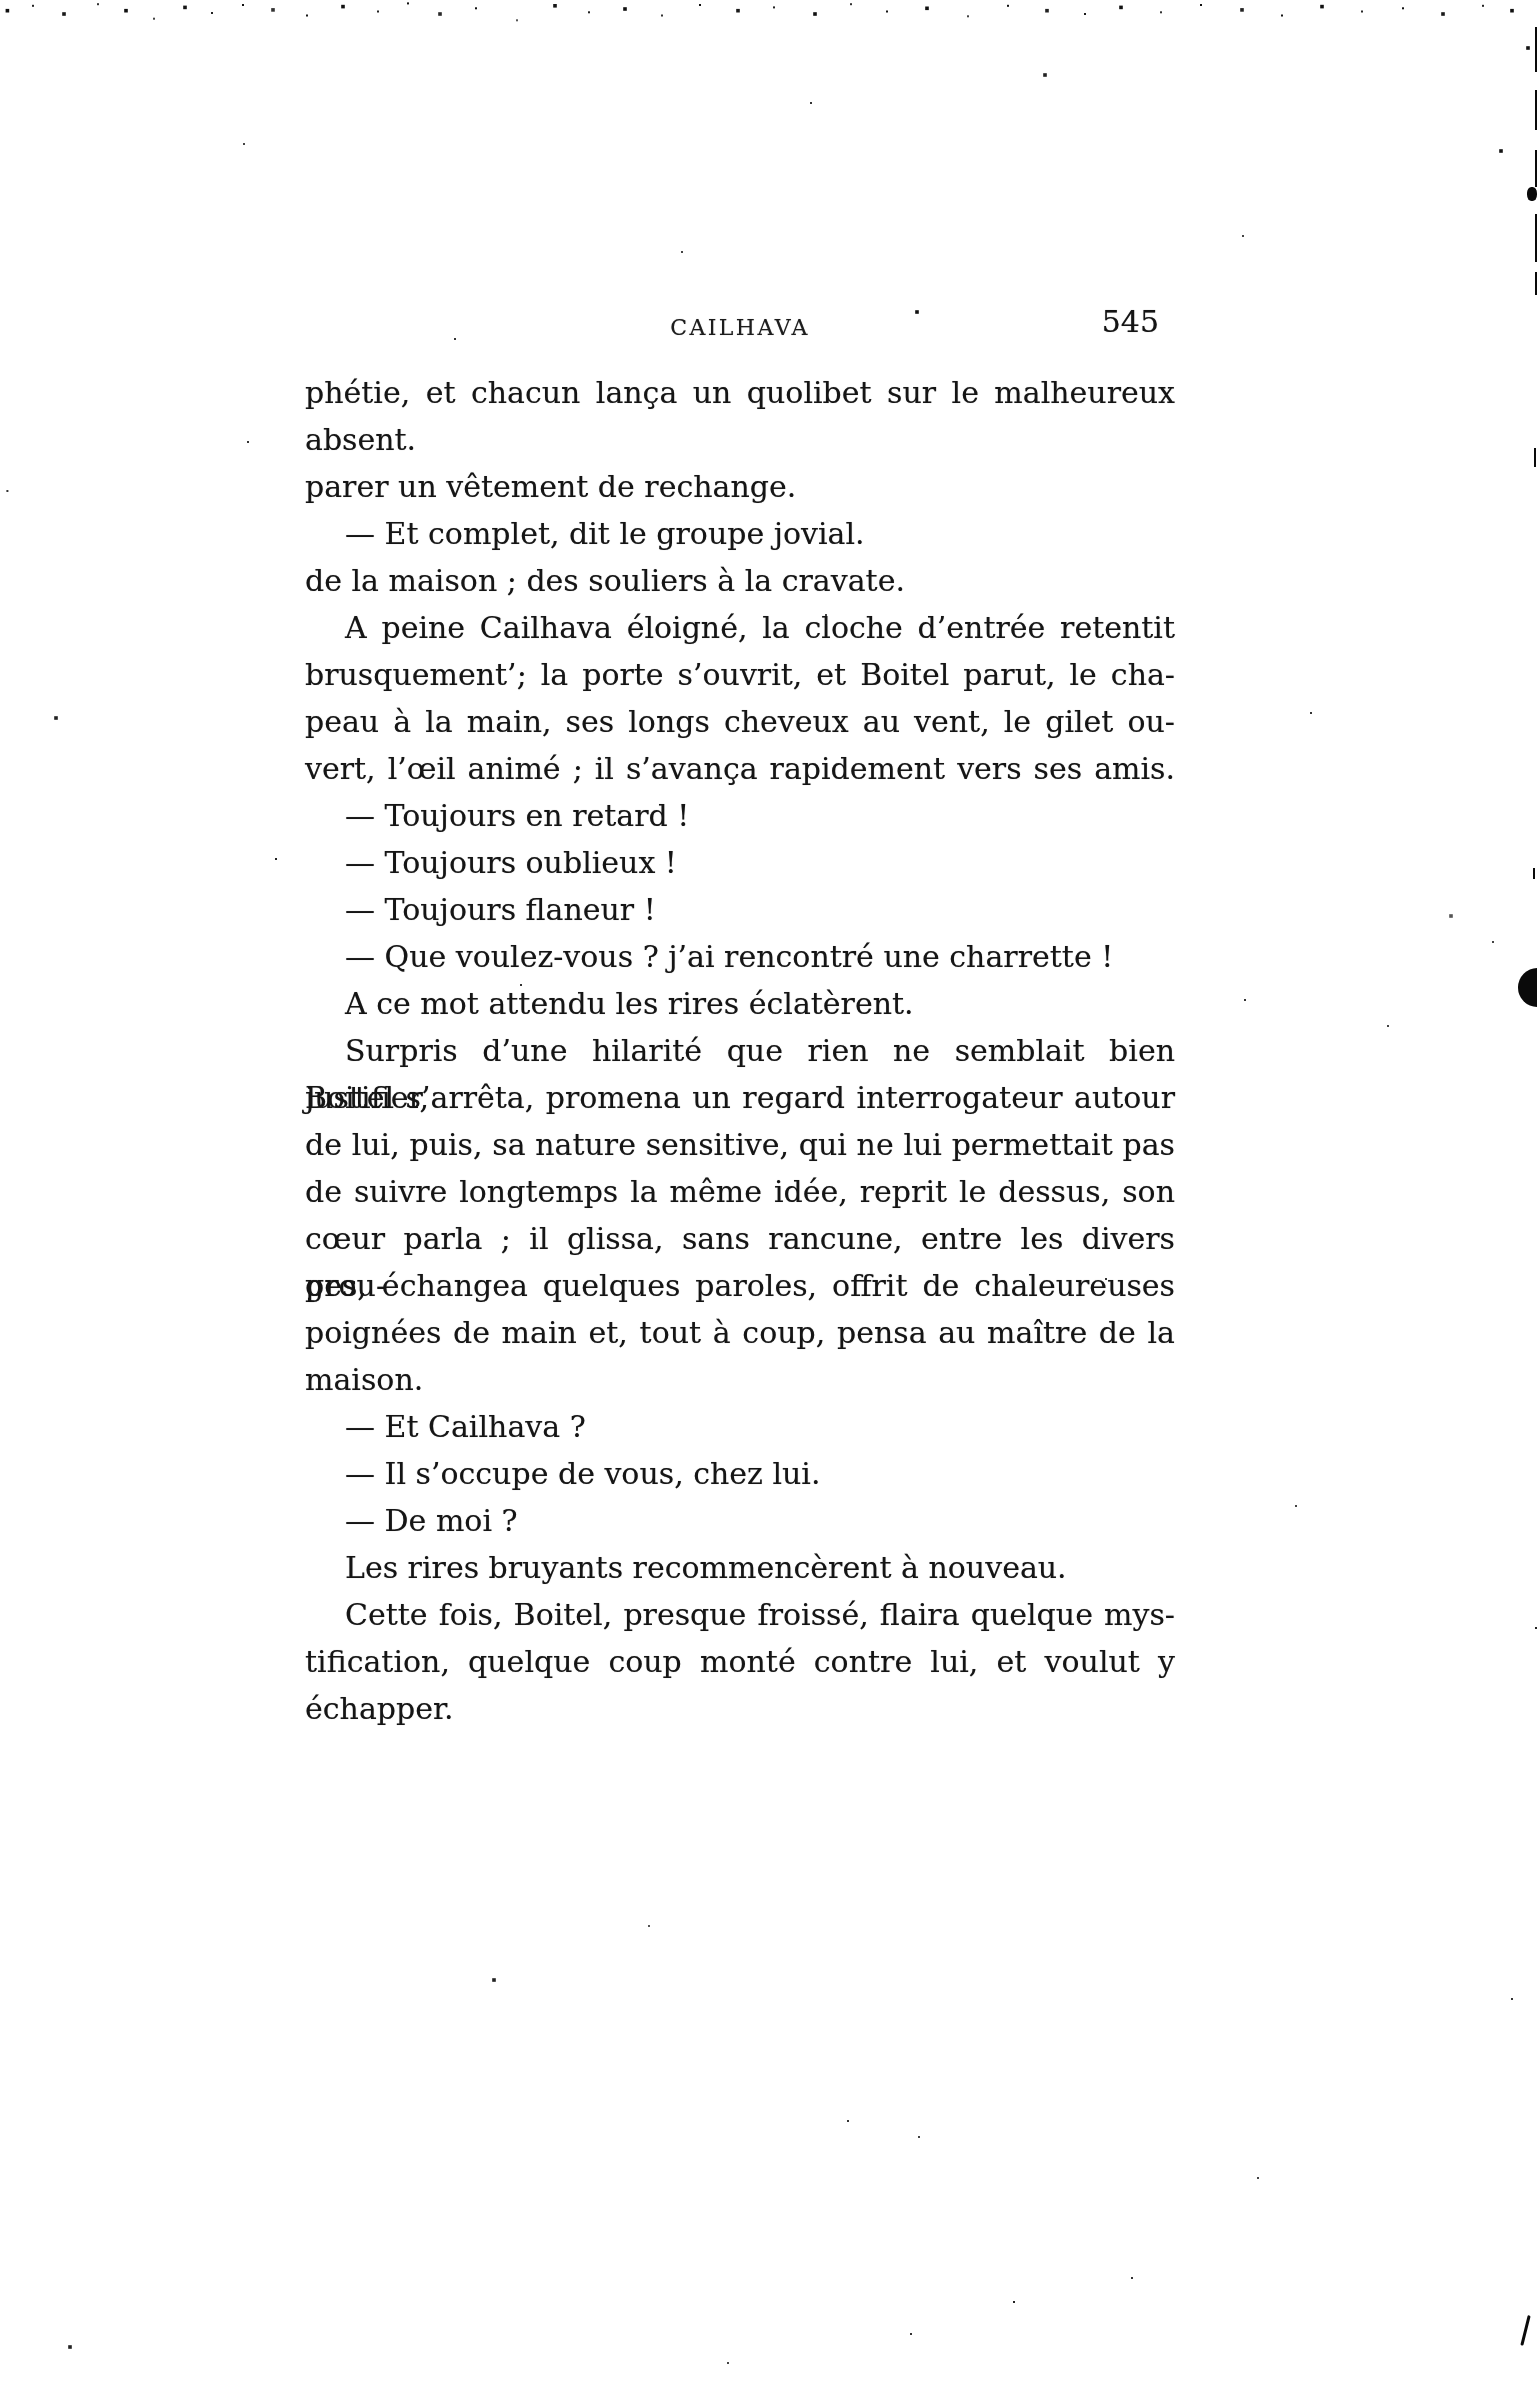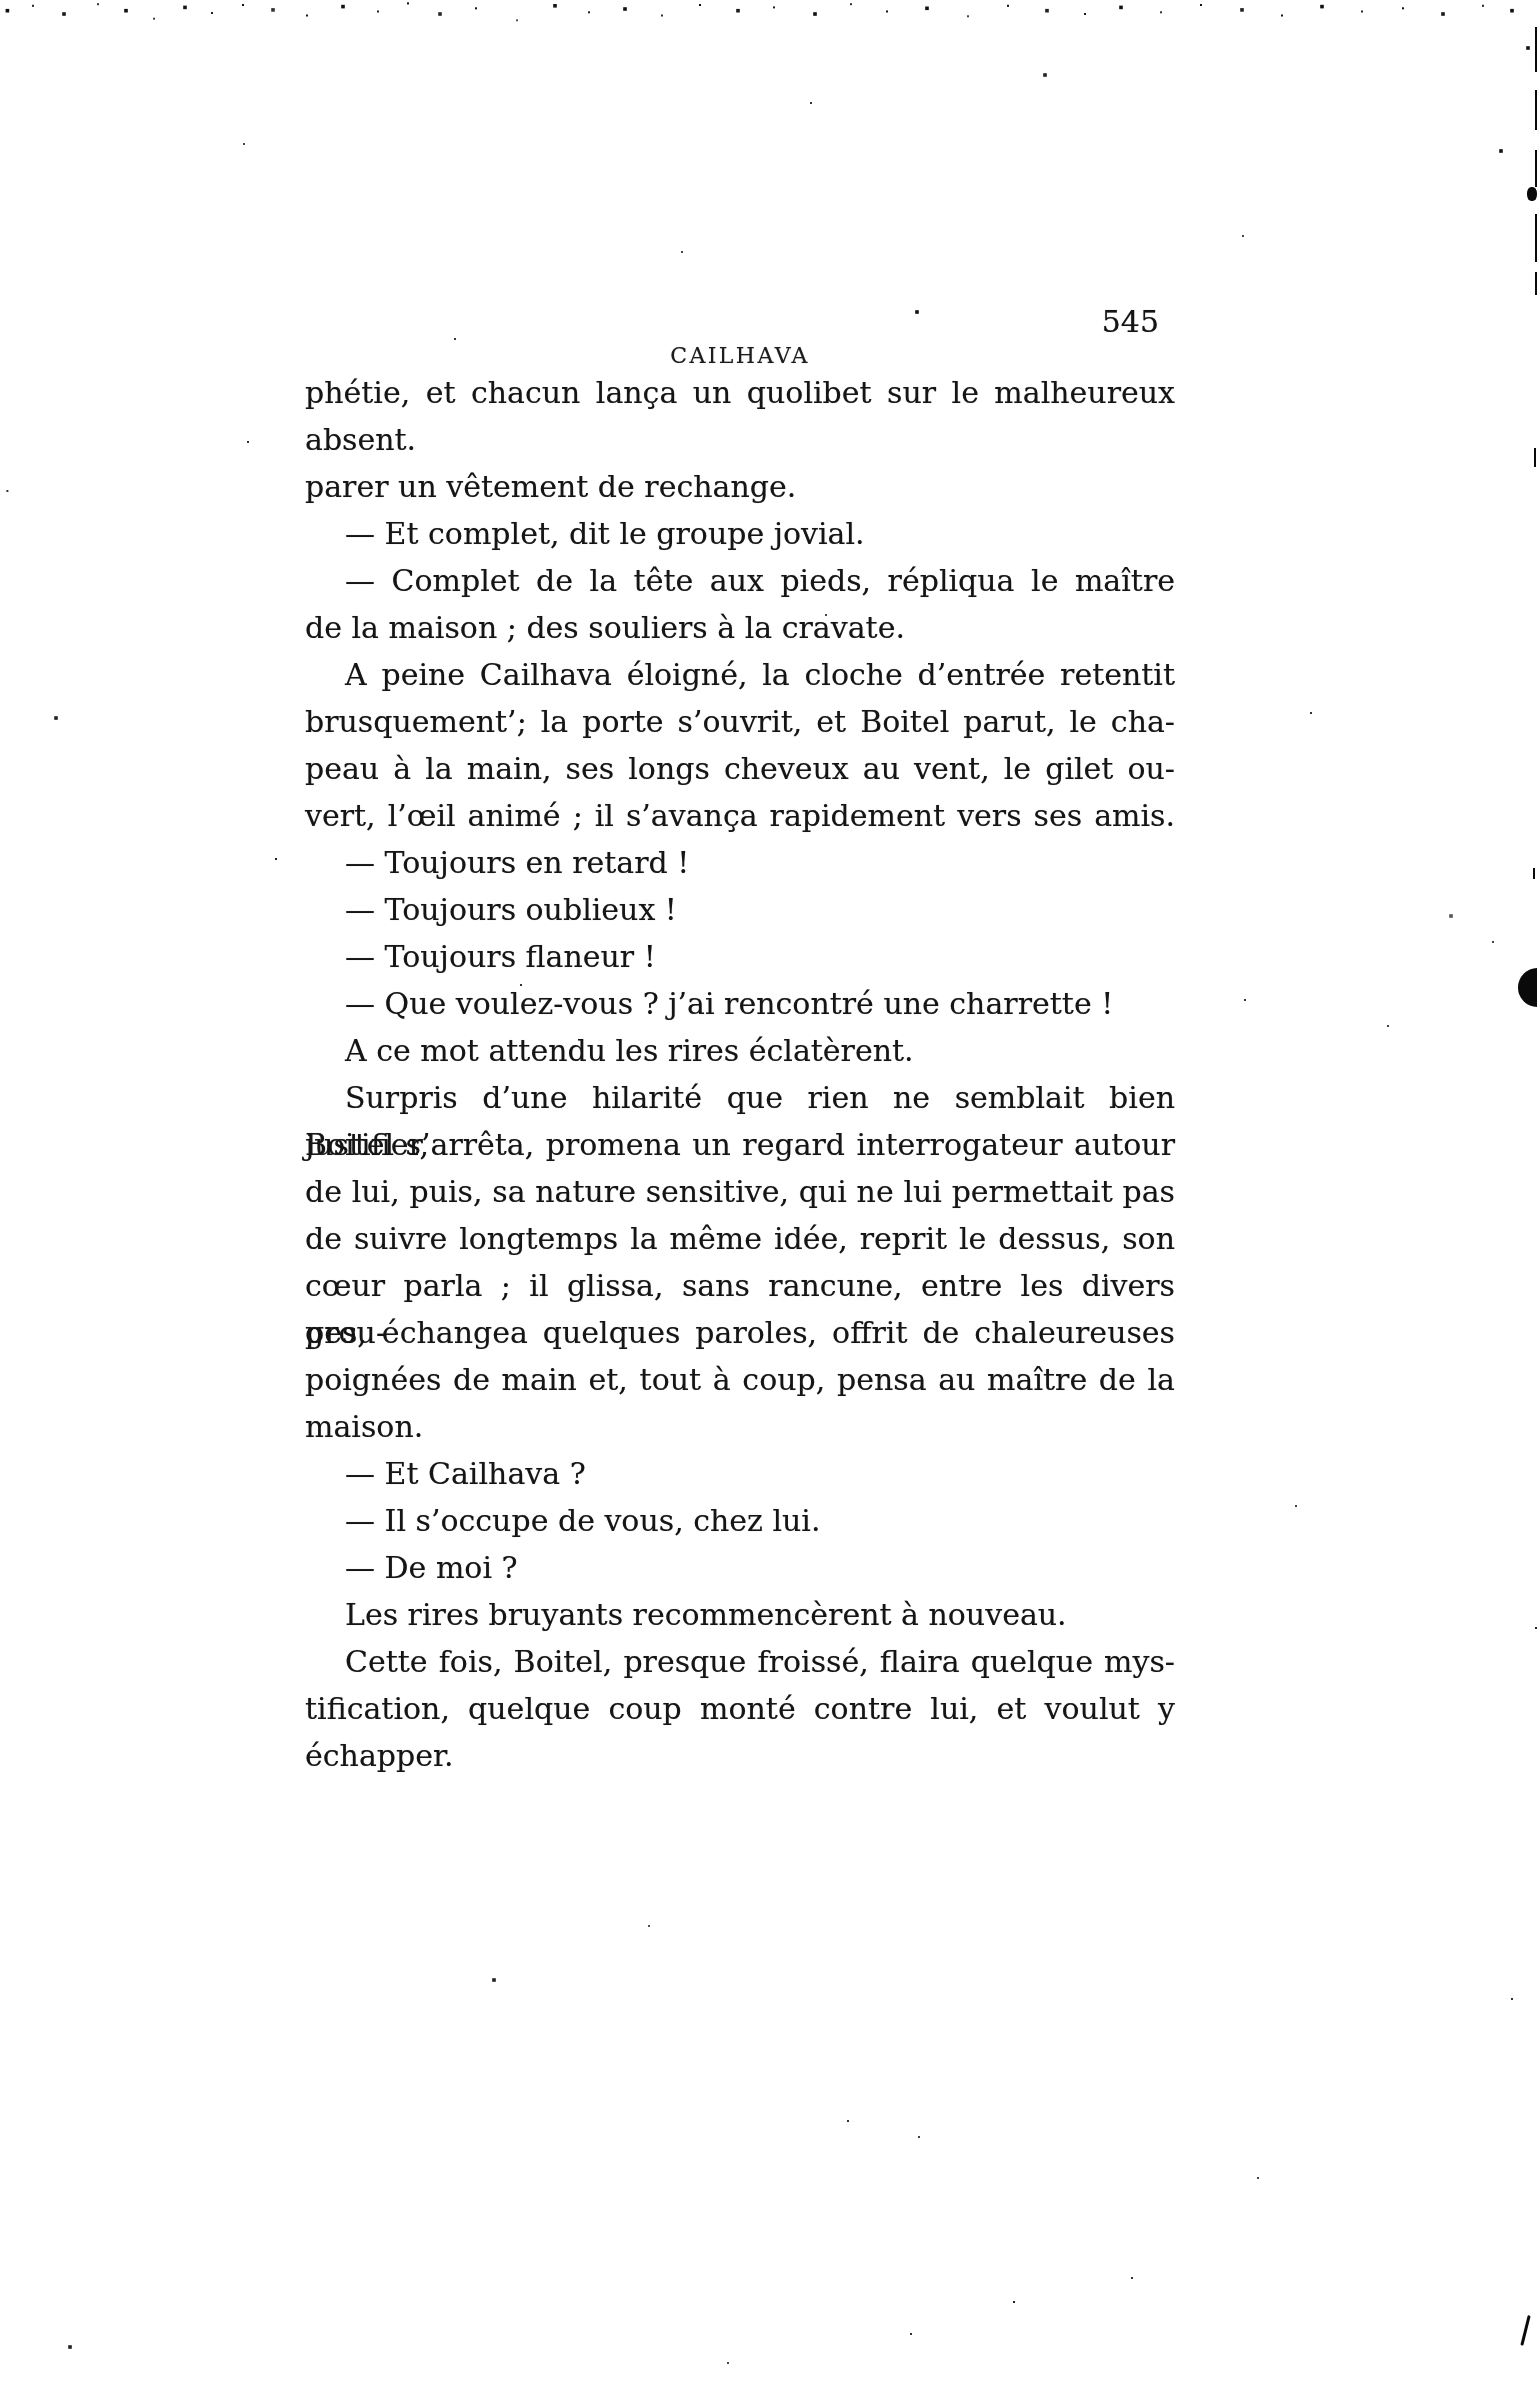--- a/index.html
+++ b/index.html
@@ -12,21 +12,20 @@
     color:#161616;
   }
   
   .running-head{position:absolute;left:305px;top:309px;width:870px;height:48px;}
   .head-title{
     position:absolute;left:0;right:0;top:6.4px;
     text-align:center;
     font-size:22px;letter-spacing:2.4px;
     color:#1d1d1d;
     text-shadow:0 0 0.8px rgba(0,0,0,.45);
-    margin-top:28px;
   }
   .page-num{
     position:absolute;right:16px;top:-4.8px;
     font-size:30px;
     color:#141414;
     text-shadow:0 0 0.8px rgba(0,0,0,.5);
   }
   
   .body-text{position:absolute;left:305px;top:369px;width:870px;}
   .ln{
@@ -94,21 +93,20 @@
   <div class="running-head">
     <div class="head-title">CAILHAVA</div>
     <div class="page-num">545</div>
   </div>
 
   <div class="body-text">
     <div class="ln just">phétie, et chacun lança un quolibet sur le malheureux</div>
     <div class="ln">absent.</div>
     <div class="ln">parer un vêtement de rechange.</div>
     <div class="ln ind">— Et complet, dit le groupe jovial.</div>
-    <div class="ln ind just">— Complet de la tête aux pieds, répliqua le maître</div>
     <div class="ln">de la maison ; des souliers à la cravate.</div>
     <div class="ln ind just">A peine Cailhava éloigné, la cloche d’entrée retentit</div>
     <div class="ln just">brusquement’; la porte s’ouvrit, et Boitel parut, le cha-</div>
     <div class="ln just">peau à la main, ses longs cheveux au vent, le gilet ou-</div>
     <div class="ln just">vert, l’œil animé ; il s’avança rapidement vers ses amis.</div>
     <div class="ln ind">— Toujours en retard !</div>
     <div class="ln ind">— Toujours oublieux !</div>
     <div class="ln ind">— Toujours flaneur !</div>
     <div class="ln ind">— Que voulez-vous ? j’ai rencontré une charrette !</div>
     <div class="ln ind">A ce mot attendu les rires éclatèrent.</div>

